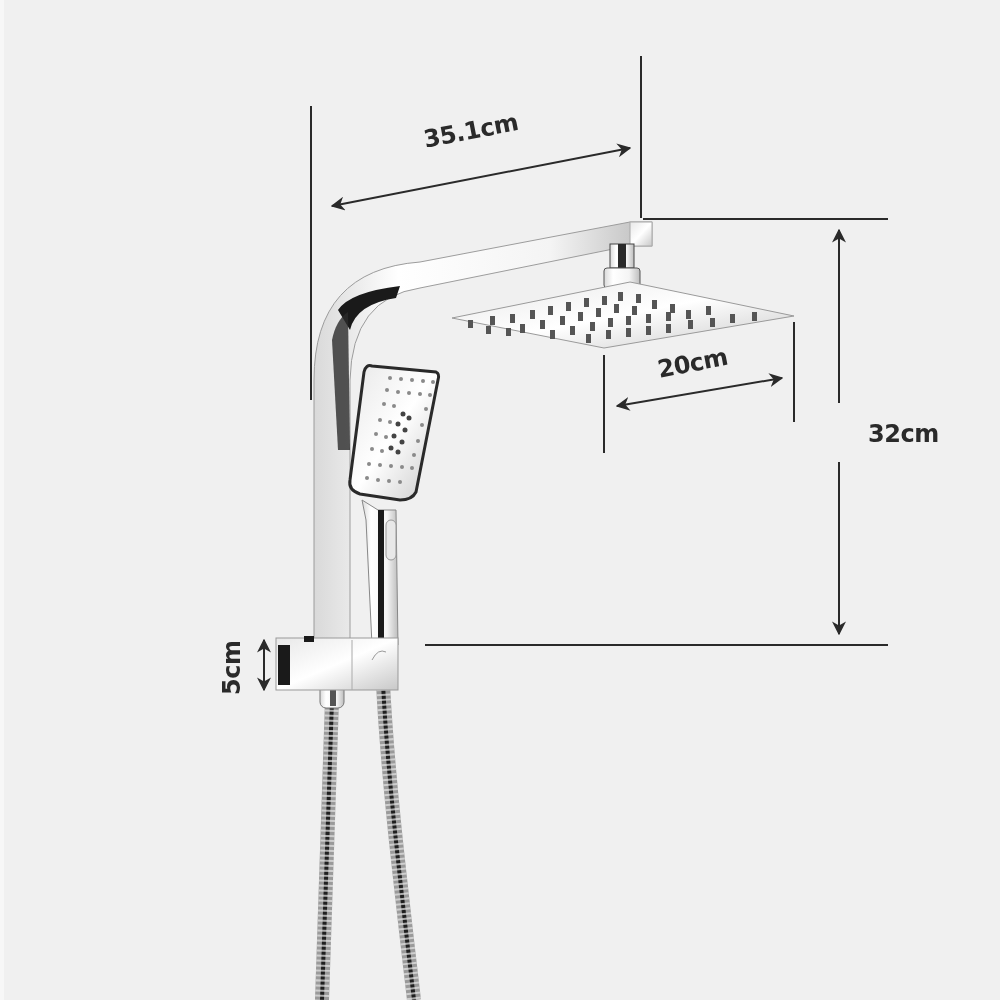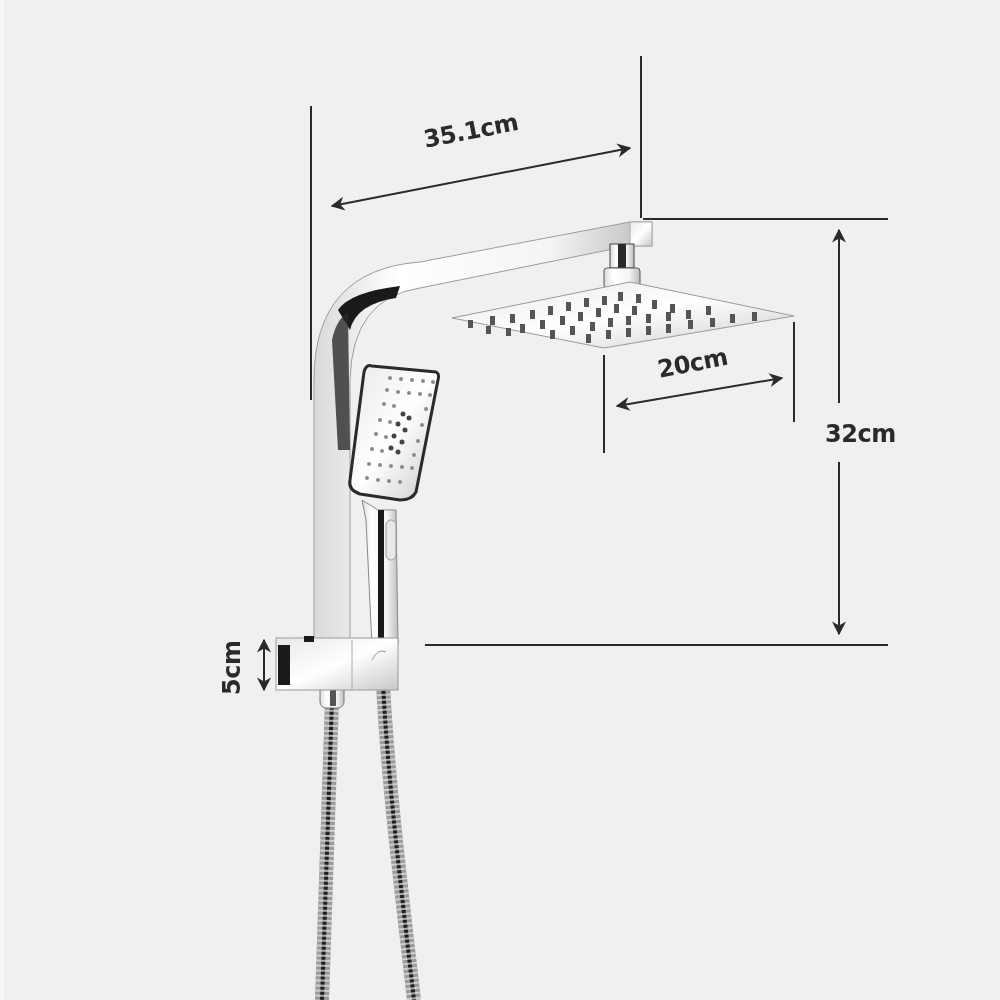--- a/index.html
+++ b/index.html
@@ -2,21 +2,21 @@
 <html><head>
 <meta charset="utf-8">
 <style>
   html, body { margin: 0; padding: 0; }
   body { width: 1000px; height: 1000px; background: #f0f0f0; position: relative; overflow: hidden; font-family: "DejaVu Sans", sans-serif; }
   .edge { position: absolute; left: 0; top: 0; width: 4px; height: 1000px; background: #f7f7f7; }
   svg.scene { position: absolute; left: 0; top: 0; }
   .label { position: absolute; font-family: "DejaVu Sans", sans-serif; font-weight: bold; color: #2a2a2a; font-size: 24px; letter-spacing: -0.5px; white-space: nowrap; }
   #lbl-width { left: 424px; top: 126px; transform: rotate(-11deg); transform-origin: left center; }
   #lbl-head { left: 658px; top: 356px; transform: rotate(-11deg); transform-origin: left center; }
-  #lbl-height { left: 825px; top: 420px; text-align: right; }
+  #lbl-height { left: 868px; top: 420px; text-align: right; }
   #lbl-bracket { left: 218px; top: 695px; transform: rotate(-90deg); transform-origin: left top; }
 </style>
 </head>
 <body>
 
 <div class="edge"></div>
 
 <svg class="scene" width="1000" height="1000" viewBox="0 0 1000 1000">
   <defs>
     <linearGradient id="chromeV" x1="0" x2="1" y1="0" y2="0">

